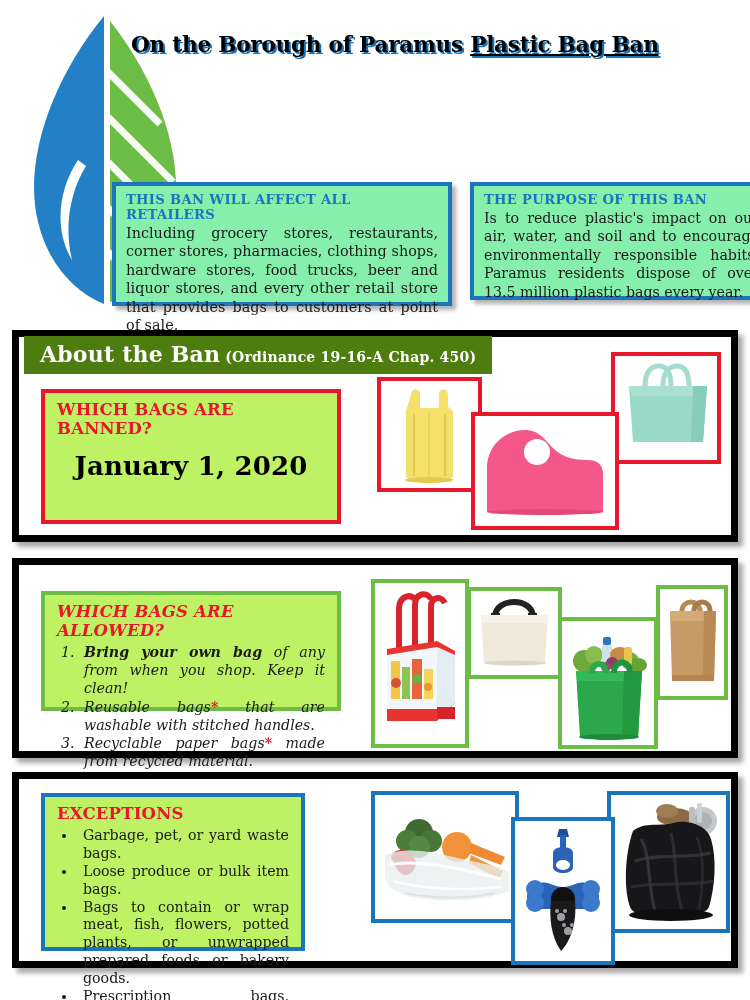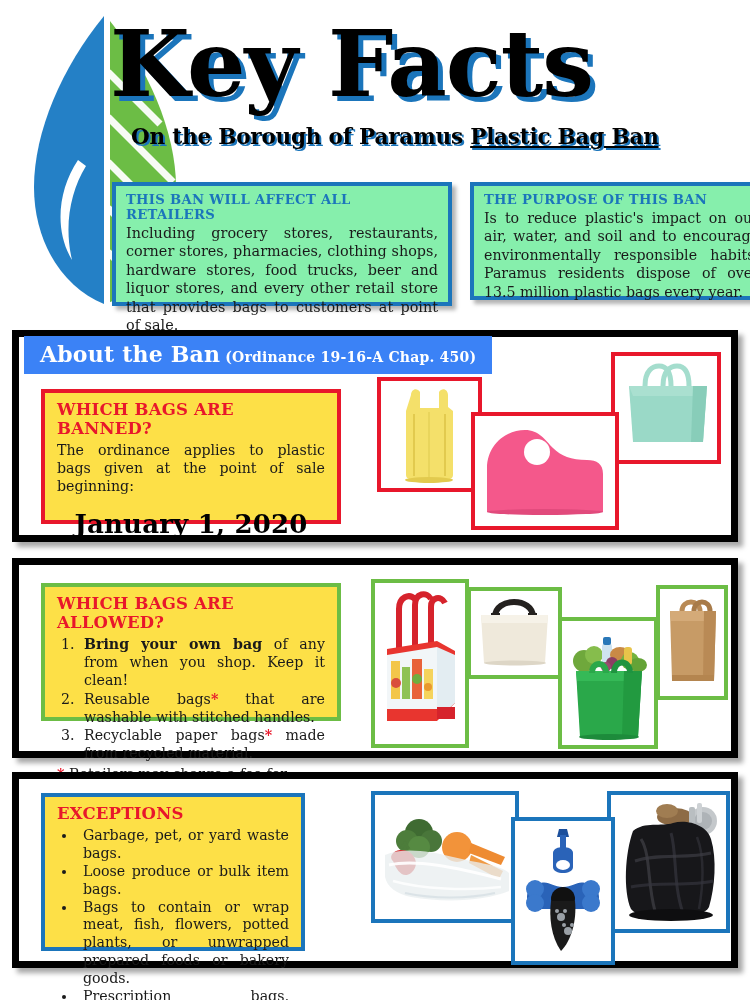--- a/index.html
+++ b/index.html
@@ -101,21 +101,21 @@
     box-shadow: 5px 5px 5px rgba(0,0,0,0.35);
   }
   #section-about      { top: 330px; height: 212px; }
   #section-allowed    { top: 558px; height: 200px; }
   #section-exceptions { top: 772px; height: 196px; }
 
   .section-tab {
     position: absolute;
     left: 24px;
     top: 336px;
-    background: #3b82f6;
+    background: #4d7c0f;
     color: #ffffff;
     padding: 5px 16px 7px 16px;
     z-index: 5;
     white-space: nowrap;
   }
   .section-tab .tab-title {
     font-family: "DejaVu Serif", serif;
     font-weight: bold;
     font-size: 22px;
     letter-spacing: 0.2px;
@@ -123,21 +123,21 @@
   .section-tab .tab-sub {
     font-family: "DejaVu Serif", serif;
     font-weight: bold;
     font-size: 14px;
     letter-spacing: 0.2px;
   }
 
   
   .card {
     position: absolute;
-    background: #fde047;
+    background: #bef264;
     box-sizing: border-box;
     padding: 7px 12px 9px 12px;
   }
   .card.red   { border: 4px solid #e8172b; }
   .card.green { border: 4px solid #6cbd45; }
   .card.blue  { border: 4px solid #1b75bb; }
 
   .card h3 {
     margin: 0 0 4px 0;
     font-family: "DejaVu Serif", serif;
@@ -159,21 +159,21 @@
   .bigdate {
     margin-top: 13px;
     text-align: center;
     font-family: "DejaVu Serif", serif;
     font-weight: bold;
     font-size: 26px;
     color: #000000;
     letter-spacing: 0.2px;
   }
 
-  #card-allowed { left: 22px; top: 18px; width: 300px; height: 138px; }
+  #card-allowed { left: 22px; top: 26px; width: 300px; height: 120px; font-style: italic; }
   ol.allowed-list {
     margin: 2px 0 0 0;
     padding-left: 22px;
     list-style: decimal;
   }
   ol.allowed-list li {
     margin-bottom: 1px;
     padding-left: 5px;
     text-align: justify;
   }
@@ -246,40 +246,38 @@
         <rect x="86" y="0" width="6" height="296" fill="#ffffff"></rect>
       </g>
 
       <path d="M86 4 C44 55 16 120 16 175 C16 232 46 276 86 292 Z" fill="#2480c6"></path>
 
       <path d="M60 148 C40 178 36 218 54 248 C46 214 52 180 68 154 Z" fill="#ffffff"></path>
     </svg>
   </div>
 
   <div class="title-wrap">
-    <div class="title-main">Key Facts</div>
     <div class="title-sub"><span>On the Borough of Paramus </span><span class="underlined">Plastic Bag Ban</span></div>
   </div>
 
   <div class="topbox left">
     <h3>THIS BAN WILL AFFECT ALL RETAILERS</h3>
     <p>Including grocery stores, restaurants, corner stores, pharmacies, clothing shops, hardware stores, food trucks, beer and liquor stores, and every other retail store that provides bags to customers at point of sale.</p>
   </div>
 
   <div class="topbox right">
     <h3>THE PURPOSE OF THIS BAN</h3>
     <p>Is to reduce plastic's impact on our air, water, and soil and to encourage environmentally responsible habits. Paramus residents dispose of over 13.5 million plastic bags every year.</p>
   </div>
 </div>
 
 <div class="section" id="section-about">
 
   <div class="card red" id="card-banned">
     <h3>WHICH BAGS ARE BANNED?</h3>
-    <p>The ordinance applies to plastic bags given at the point of sale beginning:</p>
     <div class="bigdate">January 1, 2020</div>
   </div>
 
   <div class="imgframe red" id="img-tshirt-bag">
     <svg viewBox="0 0 97 107" xmlns="http://www.w3.org/2000/svg">
       <rect width="97" height="107" fill="#ffffff"></rect>
       <path d="M30 14 C30 8 36 6 39 11 L39 27 L58 27 L58 11 C61 6 67 8 67 14
                L67 26 L72 30 L72 94 C72 98 68 99 60 99 L37 99 C29 99 25 98 25 94 L25 30 Z" fill="#f4e06a"></path>
       <path d="M33 33 L33 95" stroke="#e2ca4e" stroke-width="2" fill="none"></path>
       <path d="M64 33 L64 95" stroke="#e2ca4e" stroke-width="2" fill="none"></path>

